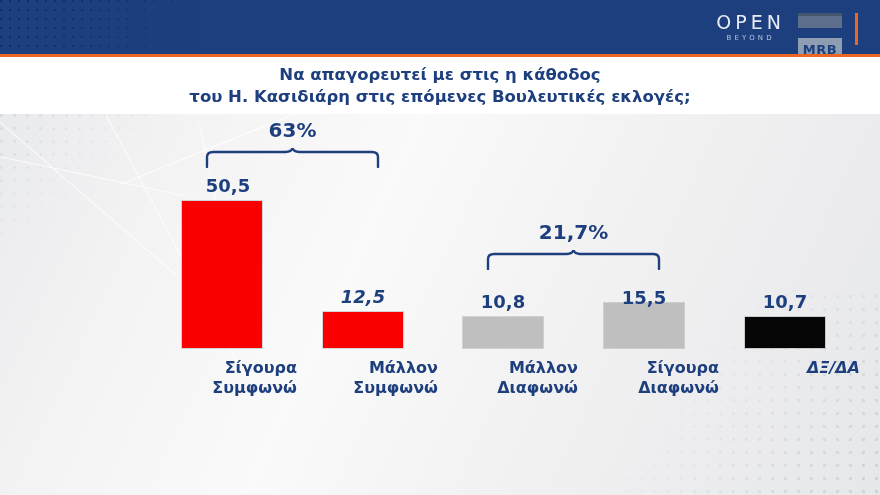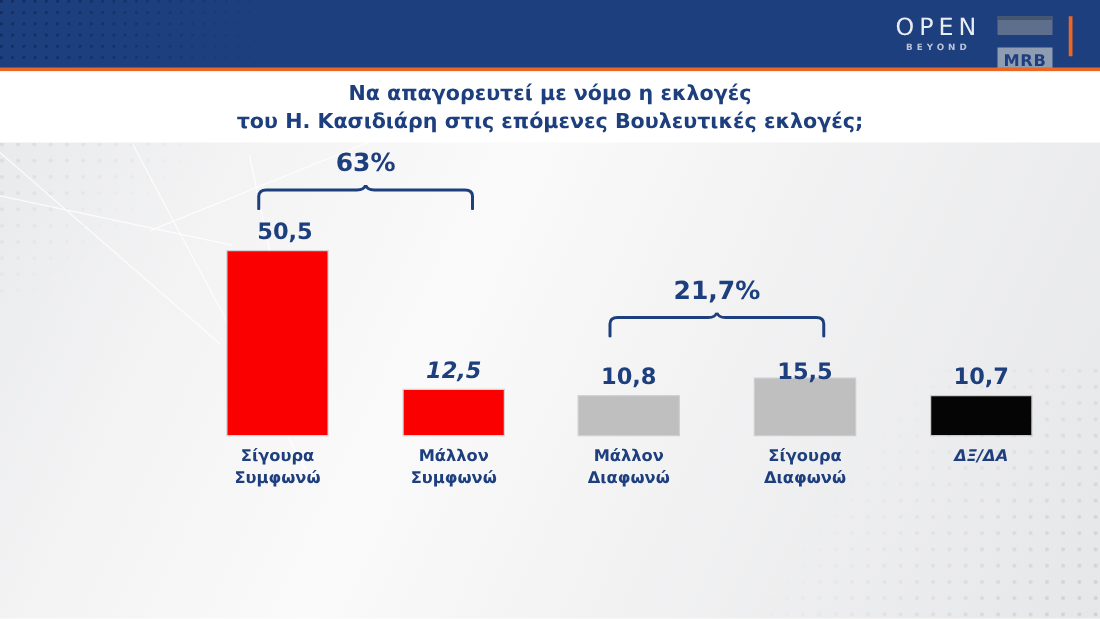--- a/index.html
+++ b/index.html
@@ -29,21 +29,21 @@
   .brand{
     position:absolute;right:22px;top:13px;height:34px;
     display:flex;gap:13px;
   }
   .open-logo{display:flex;flex-direction:column;align-items:center;line-height:1;}
   .open-word{
     color:#e8ecf4;font-size:19px;letter-spacing:4px;font-weight:400;
     font-family:"DejaVu Sans","Liberation Sans",sans-serif;
   }
   .beyond-word{
-    color:#b9c4d8;font-size:7px;letter-spacing:3.2px;margin-top:3px;font-weight:700;
+    color:#b9c4d8;font-size:7px;letter-spacing:3.2px;margin-top:3px;font-weight:400;
   }
   .mrb-logo{width:44px;height:48px;display:flex;flex-direction:column;gap:10px;}
   .mrb-top{flex:0 0 12px;background:#5d6f8c;border-top:3px solid #45566f;}
   .mrb-bot{
     flex:1;background:#8f9db3;color:#1e3f7e;font-size:13px;font-weight:bold;
     display:flex;align-items:center;justify-content:center;letter-spacing:.5px;
   }
   .brand-bar{width:3px;height:32px;background:#ec6723;}
 
   
@@ -81,22 +81,22 @@
 
   .bar{
     position:absolute;bottom:147px;width:80px;
     box-shadow:0 0 0 1px rgba(120,120,125,.28);
   }
   .bar-value{
     position:absolute;width:120px;text-align:center;
     color:#1e3f7e;font-size:18px;font-weight:bold;
   }
   .bar-label{
-    position:absolute;width:150px;text-align:center;
-    color:#1e3f7e;font-size:13px;font-weight:bold;line-height:1.28;
+    position:absolute;width:150px;text-align:right;
+    color:#1e3f7e;font-size:16px;font-weight:bold;line-height:1.28;
   }
   .brace-wrap{position:absolute;}
   .brace-value{
     position:absolute;width:200px;text-align:center;
     color:#1e3f7e;font-size:20px;font-weight:bold;
   }
 </style>
 </head>
 <body>
 
@@ -112,21 +112,21 @@
       <div class="mrb-logo">
         <div class="mrb-top"></div>
         <div class="mrb-bot">MRB</div>
       </div>
       <div class="brand-bar"></div>
     </div>
     <div class="header-rule"></div>
   </div>
 
   <div class="titleband">
-    <div class="title-line">Να απαγορευτεί με νόμο η εκλογές</div>
+    <div class="title-line">Να απαγορευτεί με στις η κάθοδος</div>
     <div class="title-line">του Η. Κασιδιάρη στις επόμενες Βουλευτικές εκλογές;</div>
   </div>
 
   <div class="chart">
     <div class="bg-dots"></div>
     <div class="bg-dots2"></div>
 
     <div class="streak" style="left:-20px;top:-10px;width:260px;height:1.4px;transform:rotate(41deg);"></div>
     <div class="streak" style="left:90px;top:-30px;width:330px;height:1.2px;transform:rotate(62deg);"></div>
     <div class="streak" style="left:120px;top:70px;width:250px;height:1.2px;transform:rotate(-22deg);"></div>

